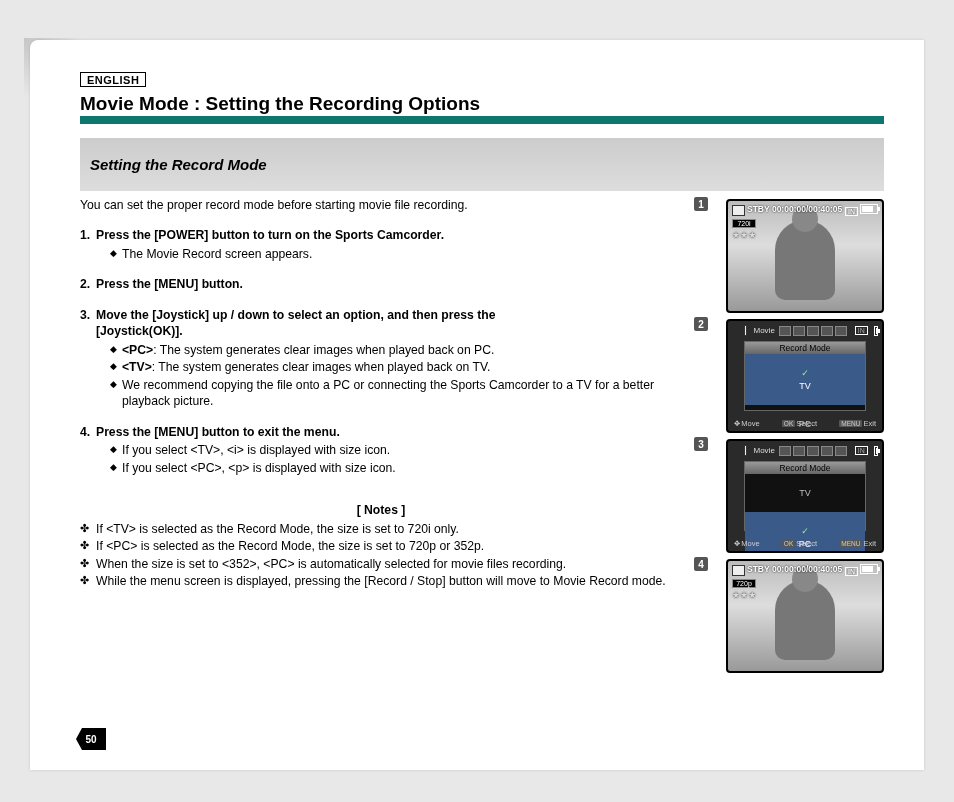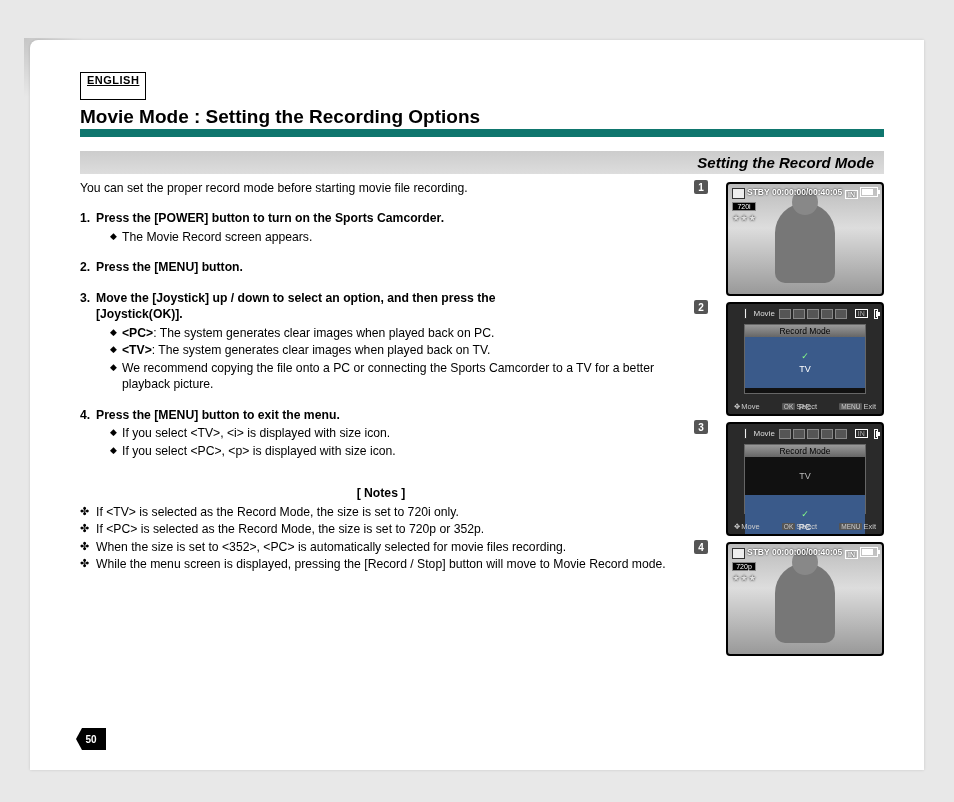--- a/index.html
+++ b/index.html
@@ -26,42 +26,40 @@
     top: 38px;
     left: 24px;
     width: 60px;
     height: 60px;
     background: radial-gradient(ellipse at top left, rgba(0,0,0,0.15), transparent 70%);
     pointer-events: none;
   }
   .lang-box {
     display: inline-block;
     border: 1px solid #000;
-    padding: 1px 6px 13px 6px;
+    padding: 1px 6px 0 6px;
     font-size: 11px;
     font-weight: bold;
     letter-spacing: 0.5px;
     margin-bottom: 6px;
-    text-decoration: underline;
   }
   .title {
     font-size: 19px;
     font-weight: bold;
     border-bottom: 8px solid #0f766e;
     padding-bottom: 1px;
     margin-bottom: 14px;
   }
   .subtitle-bar {
     background: linear-gradient(#ccc,#ddd);
-    padding: 3px 10px;
+    padding: 18px 10px;
     font-size: 15px;
     font-weight: bold;
     font-style: italic;
     margin-bottom: 6px;
-    text-align: right;
   }
   .content-row {
     display: flex;
     gap: 16px;
   }
   .main-col {
     flex: 1;
     font-size: 12.2px;
     line-height: 1.35;
   }

